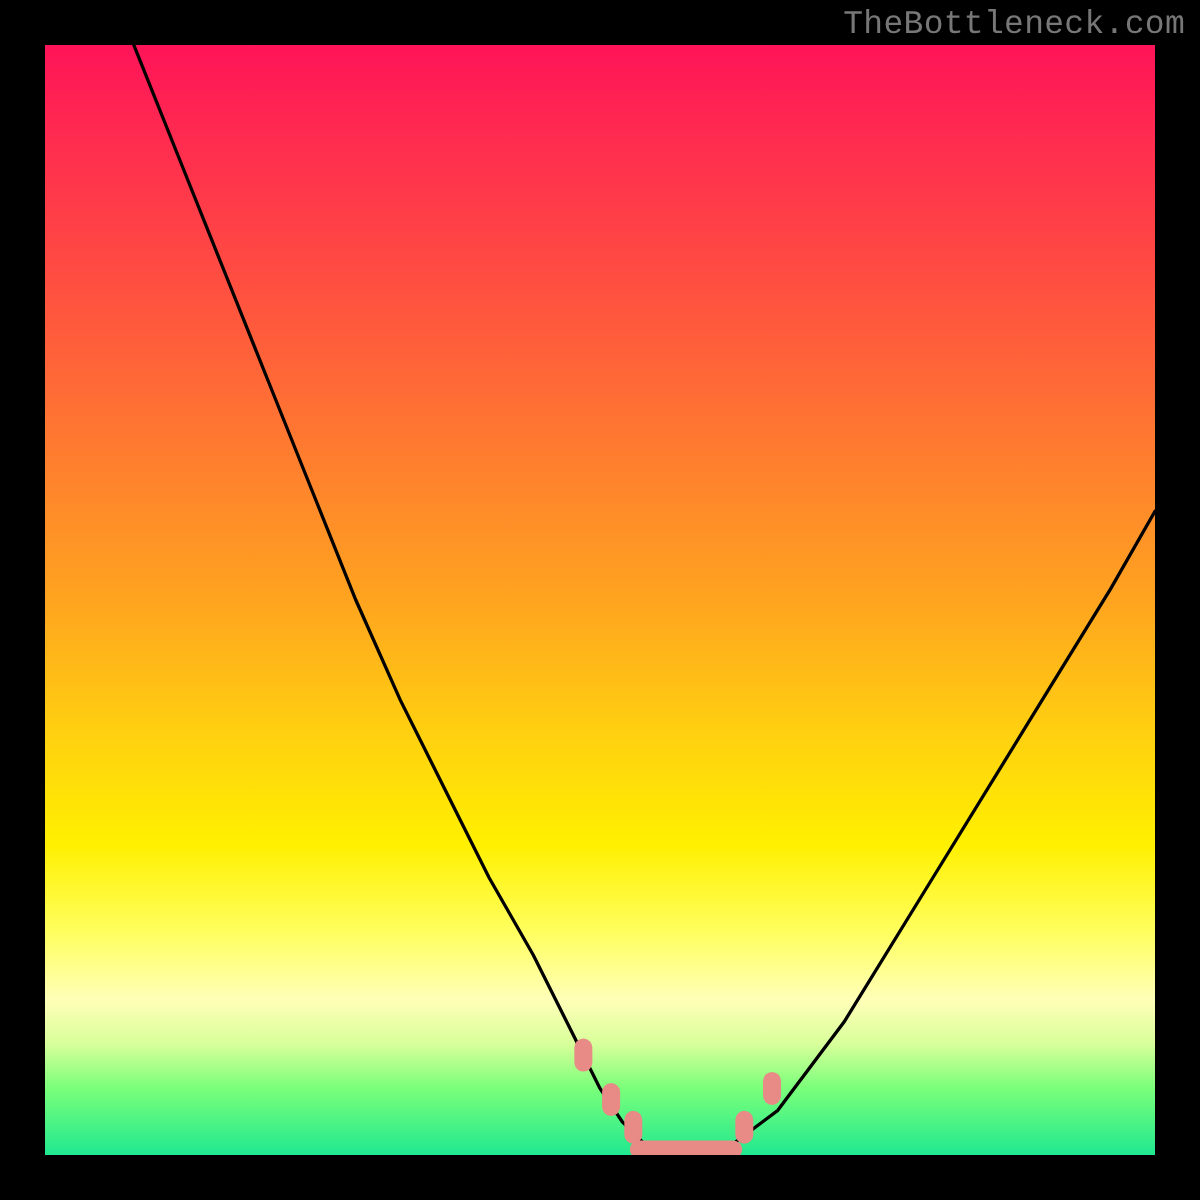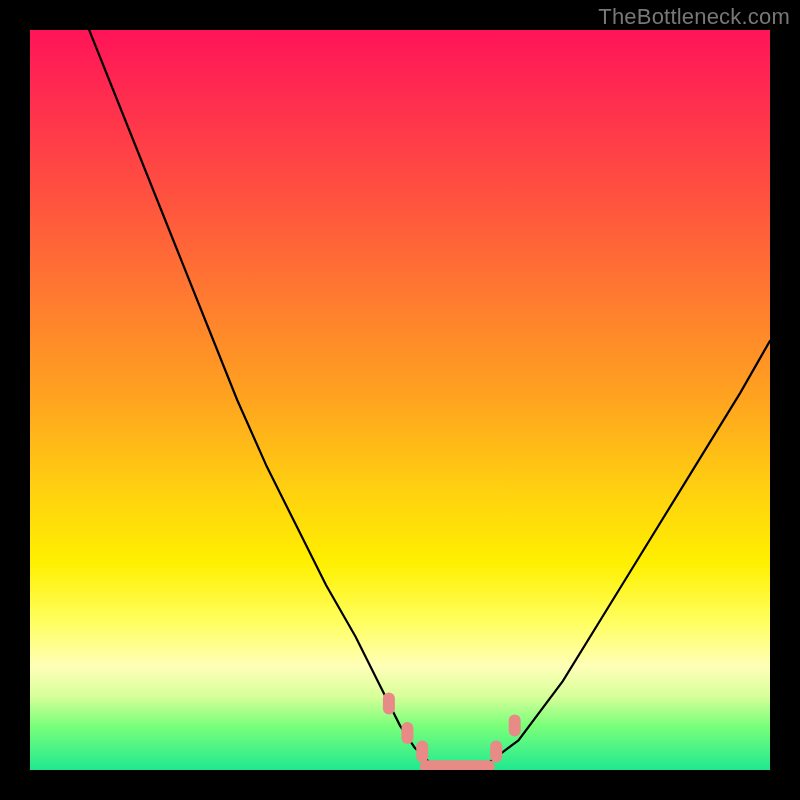--- a/index.html
+++ b/index.html
@@ -64,20 +64,21 @@
     fill: none;
   }
   .watermark {
     position: absolute;
     top: 4px;
     right: 10px;
     color: #777;
     font-size: 22px;
     letter-spacing: 0.2px;
     user-select: none;
+    font-family: Liberation Mono, monospace;
   }
 </style>
 </head>
 <body>
 
 <div class="frame">
 
   <div class="plot">
     <svg class="curve-svg" viewBox="0 0 740 740">
       <path id="curve" class="curve-path" d="M59.2 0.0 L88.8 74.0 L118.4 148.0 L148.0 222.0 L177.6 296.0 L207.2 370.0 L236.8 436.6 L266.4 495.8 L296.0 555.0 L325.6 606.8 L355.2 666.0 L370.0 695.6 L384.8 717.8 L399.6 732.6 L414.4 740.0 L429.2 740.0 L444.0 740.0 L458.8 732.6 L488.4 710.4 L532.8 651.2 L592.0 555.0 L651.2 458.8 L710.4 362.6 L740.0 310.8"></path>

